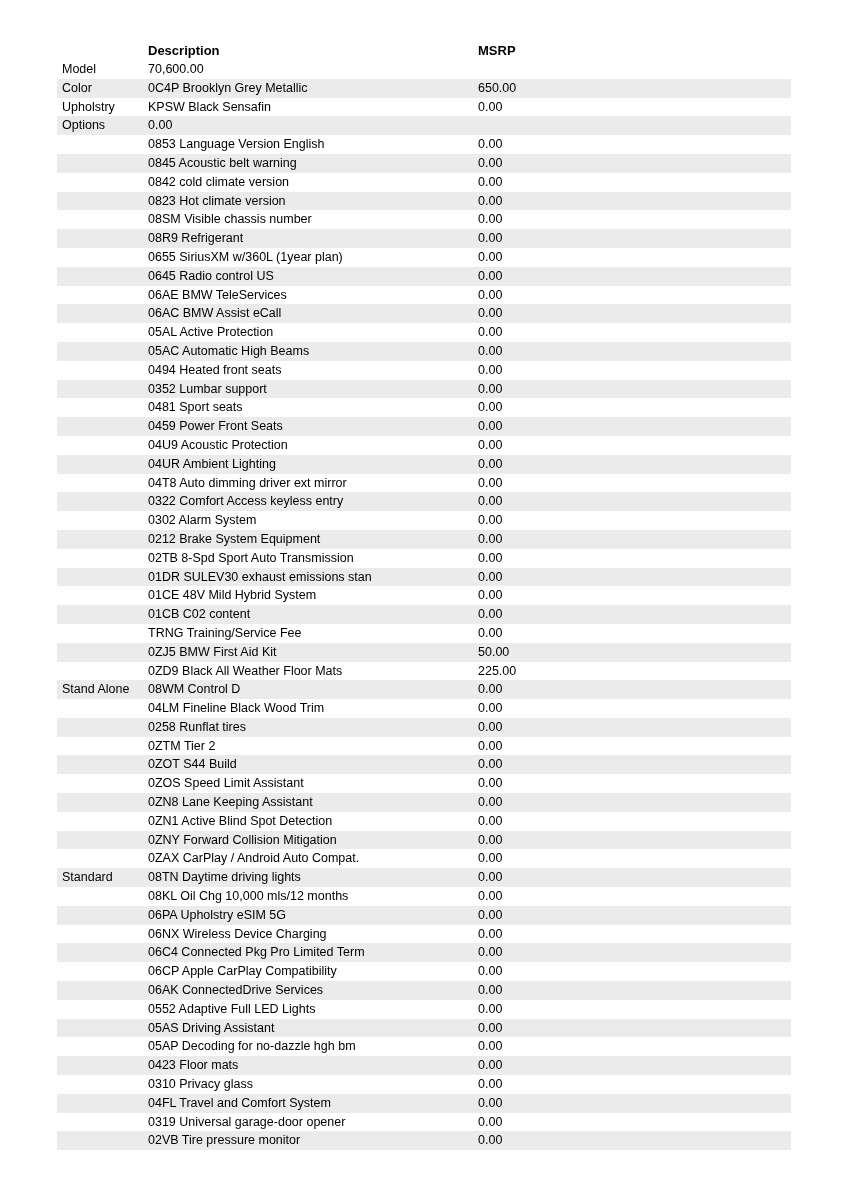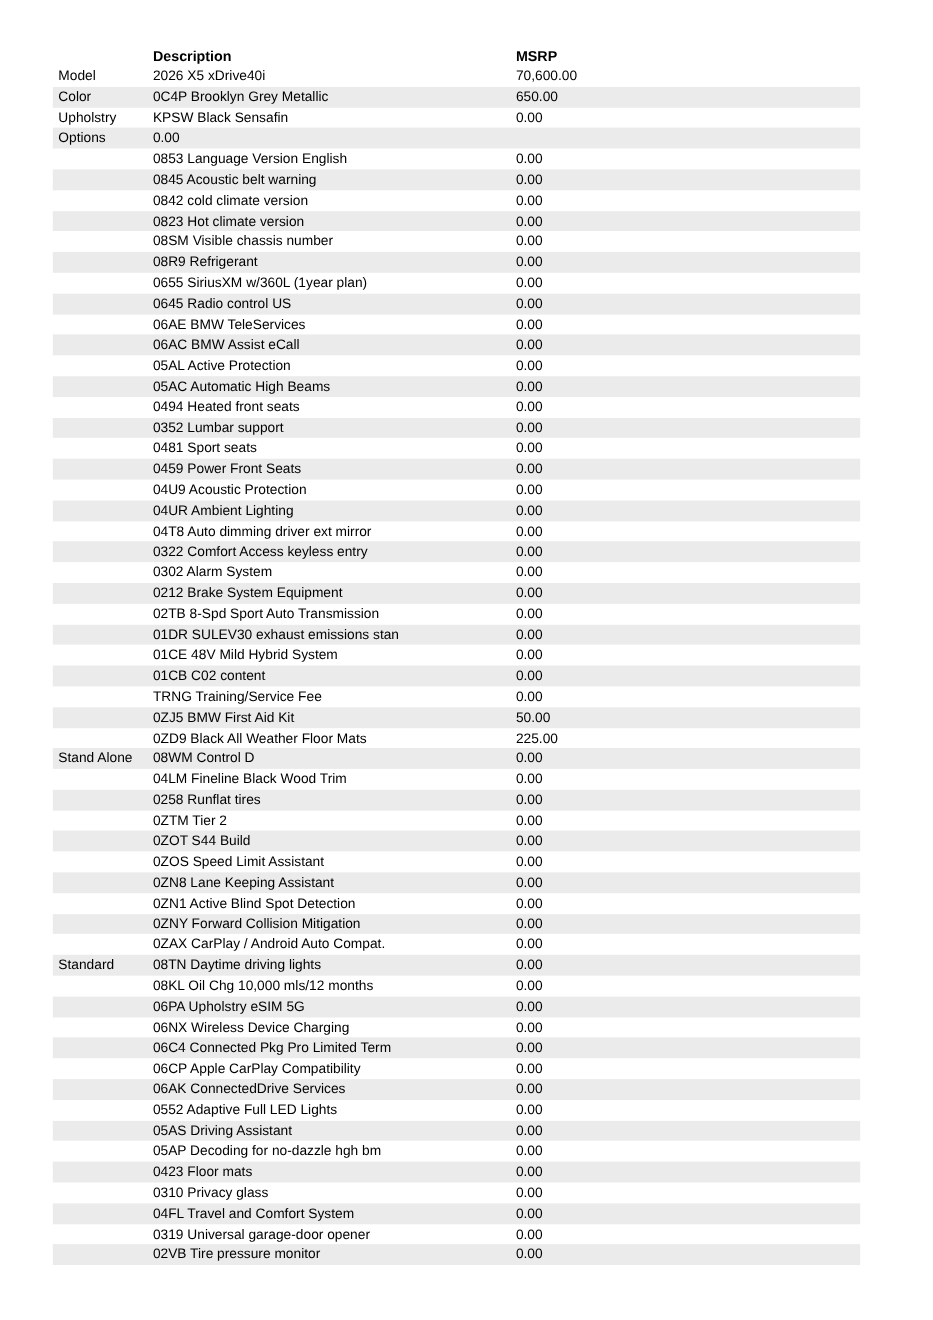--- a/index.html
+++ b/index.html
@@ -6,21 +6,21 @@
   html,body { background:#ffffff; }
   body {
     width:848px; height:1200px;
     position:relative;
     font-family:"Liberation Sans", sans-serif;
     color:#000000;
     overflow:hidden;
   }
   .sheet {
     position:absolute;
-    left:48px; top:40px;
+    left:57px; top:40px;
     width:734px;
   }
   .header-row {
     display:flex;
     align-items:center;
     height:20px;
     font-size:13px;
     font-weight:bold;
   }
   .row {
@@ -43,21 +43,20 @@
 <div class="sheet">
   <div class="header-row">
     <div class="cell cat"></div>
     <div class="cell desc">Description</div>
     <div class="cell msrp">MSRP</div>
     <div class="cell tail"></div>
   </div>
   <div>
       <div class="row">
         <div class="cell cat">Model</div>
-        <div class="cell desc">2026 X5 xDrive40i</div>
         <div class="cell msrp">70,600.00</div>
         <div class="cell tail"></div>
       </div>
       <div class="row stripe">
         <div class="cell cat">Color</div>
         <div class="cell desc">0C4P Brooklyn Grey Metallic</div>
         <div class="cell msrp">650.00</div>
         <div class="cell tail"></div>
       </div>
       <div class="row">

